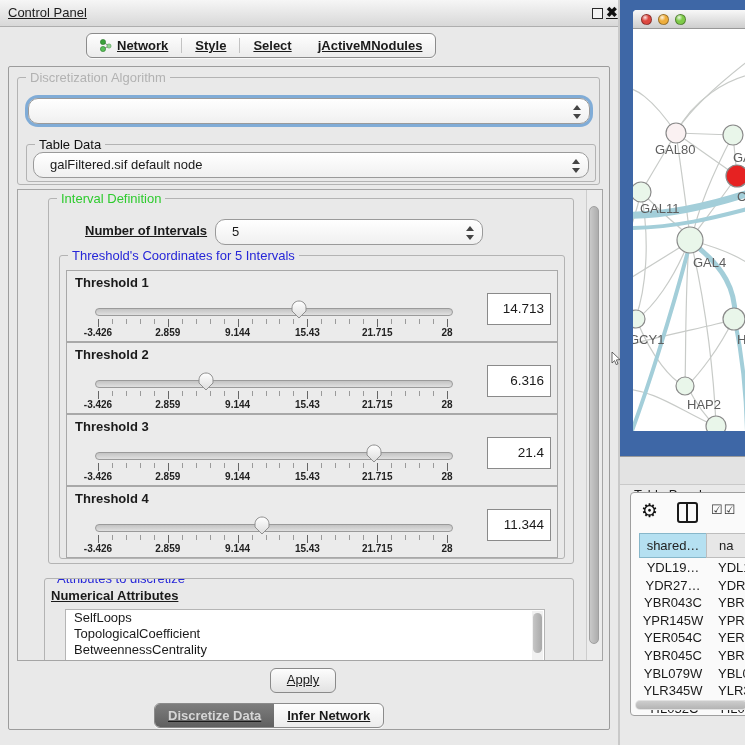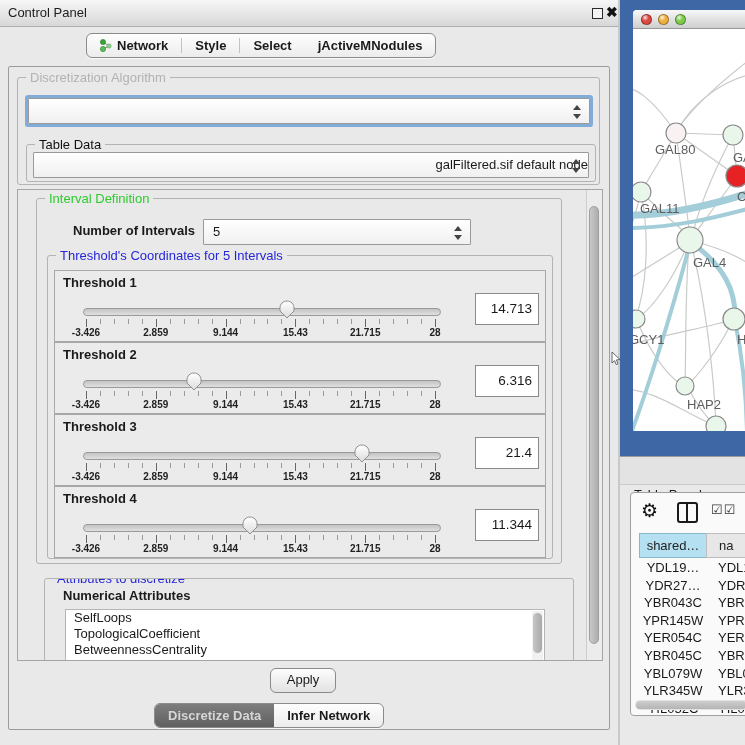--- a/index.html
+++ b/index.html
@@ -1,18 +1,18 @@
 <!DOCTYPE html>
 <html><head>
 <meta charset="utf-8">
 <style>
   html,body{margin:0;padding:0;}
   body{width:745px;height:745px;background:#e9e9e9;font-family:"Liberation Sans",sans-serif;
        font-size:13px;color:#1a1a1a;position:relative;overflow:hidden;}
-  .abs{position:absolute;}
+  .abs{position:absolute;text-decoration:underline;}
 
   
   #control-panel{left:0;top:0;width:618px;height:745px;background:#e9e9e9;}
   .cp-header{left:0;top:0;width:618px;height:26px;
      background:linear-gradient(#f6f6f6,#d8d8d8);border-bottom:1px solid #aeaeae;}
   .cp-title{left:8px;top:0;line-height:26px;color:#1c1c1c;}
   .float-ic{left:592px;top:8px;width:9px;height:9px;border:1.5px solid #2a2a2a;background:#f4f4f4;}
   .close-ic{left:606px;top:4px;font-weight:bold;font-size:14px;color:#111;}
 
   
@@ -28,21 +28,21 @@
   .outer-box{left:8px;top:66px;width:600px;height:662px;border:1px solid #9c9c9c;border-radius:2px;background:#e9e9e9;}
 
   .group{position:absolute;border:1px solid #b3b3b3;border-radius:3px;}
   .gtitle{position:absolute;top:-8px;left:8px;background:#e9e9e9;padding:0 4px;line-height:15px;white-space:nowrap;}
   .t-gray{color:#b2b2b2;}
   .t-green{color:#2ecb2e;}
   .t-blue{color:#2626d8;}
   .t-black{color:#111;}
 
   .combo{position:absolute;background:linear-gradient(#ffffff,#f0f0f0);border:1px solid #9a9a9a;
-     border-radius:1px;line-height:24px;padding-left:9px;box-sizing:border-box;height:26px;}
+     border-radius:10px;line-height:24px;padding-left:16px;box-sizing:border-box;height:26px;}
   .spin{position:absolute;right:9px;top:6px;width:8px;height:14px;}
   .spin:before,.spin:after{content:"";position:absolute;left:1px;border-left:4px solid transparent;border-right:4px solid transparent;}
   .spin:before{top:0;border-bottom:5px solid #444;}
   .spin:after{bottom:0;border-top:5px solid #444;}
 
   
   .algo-combo{left:10px;top:20px;width:562px;height:26px;box-shadow:0 0 0 3px rgba(122,169,214,.95);}
 
   
   .scroll-pane{left:8px;top:122px;width:584px;height:470px;border:1px solid #a5a5a5;background:#e9e9e9;overflow:hidden;}
@@ -150,32 +150,32 @@
       </div>
     </div>
 
   <div class="abs outer-box">
 
     <div class="group" style="left:8px;top:10px;width:581px;height:106px;">
       <span class="gtitle t-gray">Discretization Algorithm</span>
       <div class="combo algo-combo">
           <span class="spin"></span>
         </div>
-      <div class="group" style="left:8px;top:66px;width:568px;height:36px;border-radius:3px;text-align:right;">
+      <div class="group" style="left:8px;top:66px;width:568px;height:36px;border-radius:3px;">
         <span class="gtitle t-black">Table Data</span>
         <div class="combo" style="left:6px;top:7px;width:556px;">
           <span>galFiltered.sif default node</span>
           <span class="spin"></span>
         </div>
       </div>
     </div>
 
     <div class="abs scroll-pane">
 
-      <div class="group" style="left:18px;top:8px;width:524px;height:364px;">
+      <div class="group" style="left:30px;top:8px;width:524px;height:364px;">
         <span class="gtitle t-green">Interval Definition</span>
         <div class="abs" style="left:36px;top:24px;font-weight:bold;">Number of Intervals</div>
         <div class="combo" style="left:166px;top:20px;width:268px;">
           <span>5</span>
           <span class="spin"></span>
         </div>
         <div class="group" style="left:10px;top:56px;width:504px;height:302px;">
           <span class="gtitle t-blue">Threshold's Coordinates for 5 Intervals</span>
           <div id="thresholds-container">
               <div class="thrbox" style="top: 14px;">
@@ -369,21 +369,21 @@
                     <path d="M8,1 C12,1 15,4 15,8 L15,11 L8,18 L1,11 L1,8 C1,4 4,1 8,1 Z" fill="url(#tg)" stroke="#8f8f8f"></path>
                   </svg></div>
                 <div class="valbox">11.344</div>
               </div>
             </div>
         </div>
       </div>
 
       <div class="group" style="left:26px;top:388px;width:528px;height:84px;overflow:hidden;">
         <span class="gtitle t-blue">Attributes to discretize</span>
-        <div class="abs" style="left:6px;top:9px;font-weight:bold;margin-left:12px;">Numerical Attributes</div>
+        <div class="abs" style="left:6px;top:9px;font-weight:bold;">Numerical Attributes</div>
         <div class="attrlist">
           <div id="attr-items">
               <div class="listitem">SelfLoops</div>
               <div class="listitem">TopologicalCoefficient</div>
               <div class="listitem">BetweennessCentrality</div>
             </div>
           <div class="lscroll">
               <div class="lthumb"></div>
             </div>
         </div>

